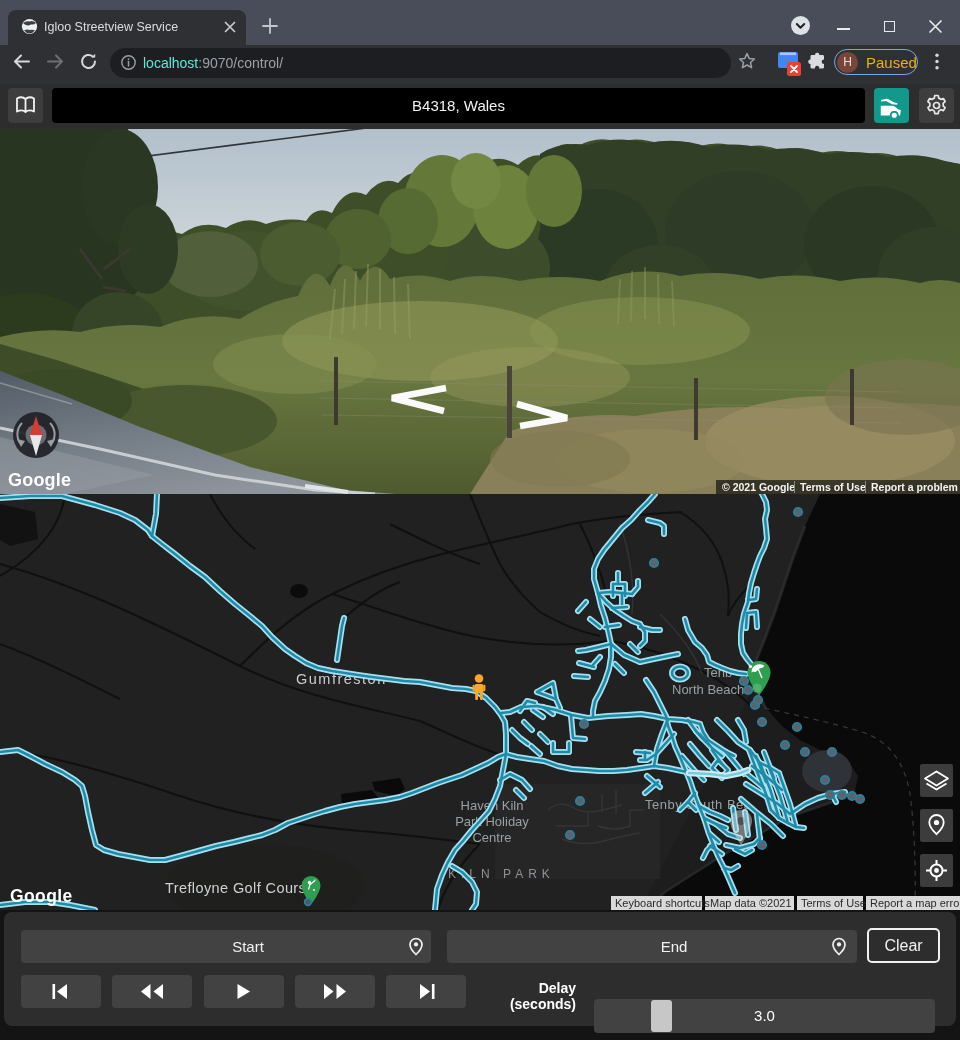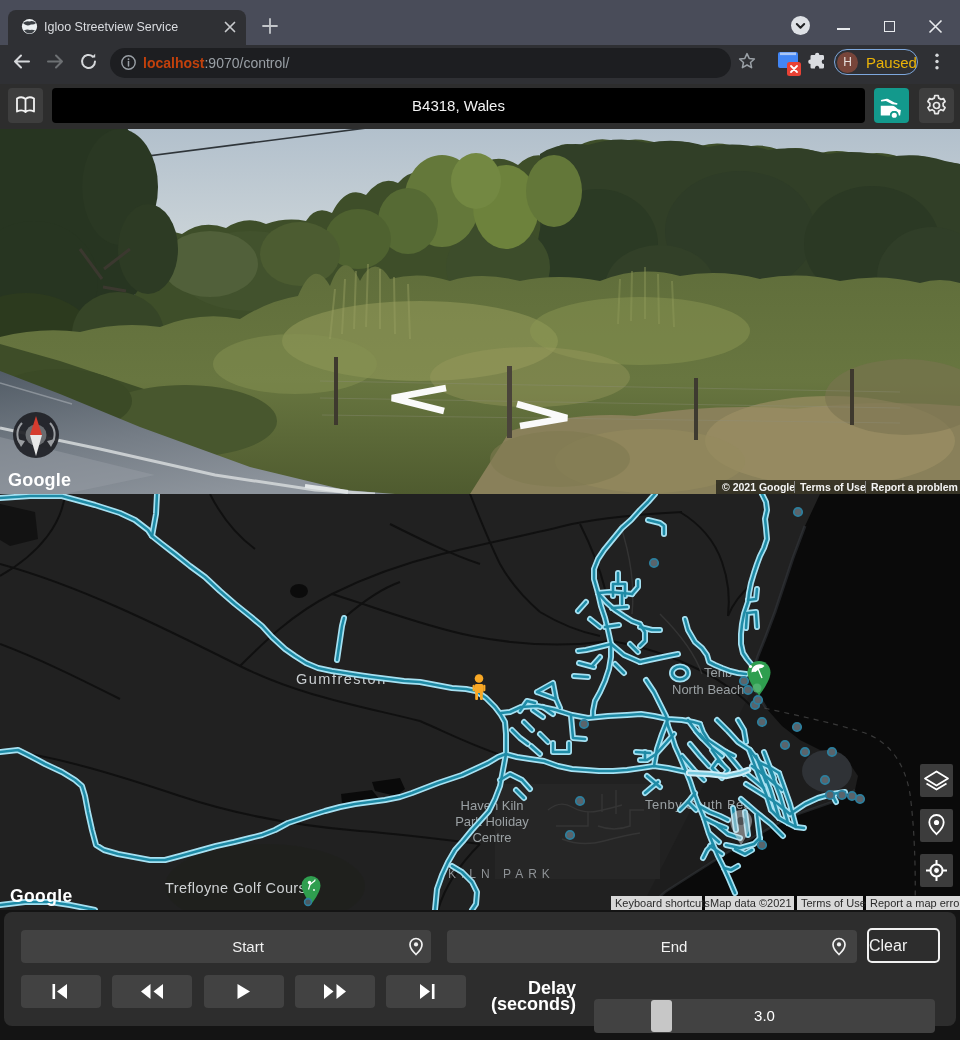--- a/index.html
+++ b/index.html
@@ -28,23 +28,23 @@
 #carbtn { left:874px; background:#13998c; }
 #bookbtn { left:8px; }
 #gearbtn { left:919px; }
 
 
 #ctrl { left:4px; top:912px; width:952px; height:114px; background:#2d2d2d; border-radius:8px; }
 .cbtn { position:absolute; background:#424242; border-radius:4px; }
 #btnStart { left:21px; top:930px; width:410px; height:33px; }
 #btnEnd { left:447px; top:930px; width:410px; height:33px; }
 .cbtn .lbl { position:absolute; width:100%; text-align:center; color:#f1f1f1; font-size:15px; line-height:33px;padding-left:44px; }
-#btnClear { left:867px; top:928px; width:73px; height:35px; background:none; border:2px solid #f1f1f1; border-radius:5px; color:#f1f1f1; font-size:16px; text-align:left; line-height:31px; }
+#btnClear { left:867px; top:928px; width:73px; height:35px; background:none; border:2px solid #f1f1f1; border-radius:5px; color:#f1f1f1; font-size:16px; text-align:center; line-height:31px; }
 .pbtn { position:absolute; top:975px; width:80px; height:33px; background:#424242; border-radius:4px; }
-#delaylbl { left:480px; top:980px; width:96px; color:#ffffff; font-size:18px; font-weight:700; text-align:right; line-height:16px; }
+#delaylbl { left:480px; top:980px; width:96px; color:#ffffff; font-size:14px; font-weight:700; text-align:right; line-height:16px; }
 #slider { left:594px; top:980px; width:341px; height:34px; background:#424242; border-radius:4px;margin-top:19px; }
 #thumb { left:57px; top:1px; width:21px; height:32px; background:#c7c7c7; border-radius:3px; position:absolute; }
 #sliderval { width:100%; text-align:center; color:#ffffff; font-size:15px; line-height:34px; position:absolute; }
 </style>
 </head>
 <body>
 
 <div class="abs" id="titlebar"></div>
 <div class="abs" id="tab"></div>
 <svg class="abs" style="left:21px;top:18px" width="17" height="17" viewBox="0 0 17 17">
@@ -79,21 +79,21 @@
 <svg class="abs" style="left:79px;top:52px" width="19" height="19" viewBox="0 0 19 19">
     <path d="M16 9.5 a6.5 6.5 0 1 1 -2.2-4.9" stroke="#d6d8db" stroke-width="2" fill="none" stroke-linecap="round"></path>
     <path d="M16.2 1.7 V5.4 H12.5 Z" fill="#d6d8db"></path>
   </svg>
 <div class="abs" id="omnibox"></div>
 <svg class="abs" style="left:121px;top:55px" width="15" height="15" viewBox="0 0 15 15">
     <circle cx="7.5" cy="7.5" r="6.7" fill="none" stroke="#9aa0a6" stroke-width="1.4"></circle>
     <path d="M7.5 6.5 V11" stroke="#9aa0a6" stroke-width="1.5" stroke-linecap="round"></path>
     <circle cx="7.5" cy="4.2" r="0.9" fill="#9aa0a6"></circle>
   </svg>
-<div class="abs" id="urltext"><b style="font-weight:700;color:#c2410c">localhost</b><span>:9070/control/</span></div>
+<div class="abs" id="urltext"><b style="font-weight:400;color:#5eead4">localhost</b><span>:9070/control/</span></div>
 <svg class="abs" style="left:738px;top:52px" width="18" height="18" viewBox="0 0 18 18">
     <path d="M9 1.6 L11.2 6.4 16.4 7 12.5 10.5 13.6 15.7 9 13 4.4 15.7 5.5 10.5 1.6 7 6.8 6.4 Z" fill="none" stroke="#9aa0a6" stroke-width="1.5" stroke-linejoin="round"></path>
   </svg>
 <svg class="abs" style="left:777px;top:51px" width="25" height="26" viewBox="0 0 25 26">
   <rect x="1" y="1" width="20" height="16" rx="2" fill="#4286f5"></rect>
   <rect x="3" y="1.5" width="16" height="2.6" fill="#a9c6f7"></rect>
   <rect x="10" y="11" width="14" height="14" rx="2.5" fill="#e94235"></rect>
   <path d="M14 15 L20 21 M20 15 L14 21" stroke="#fff" stroke-width="1.8" stroke-linecap="round"></path>
 </svg>
 <svg class="abs" style="left:808px;top:52px" width="19" height="19" viewBox="0 0 19 19">

